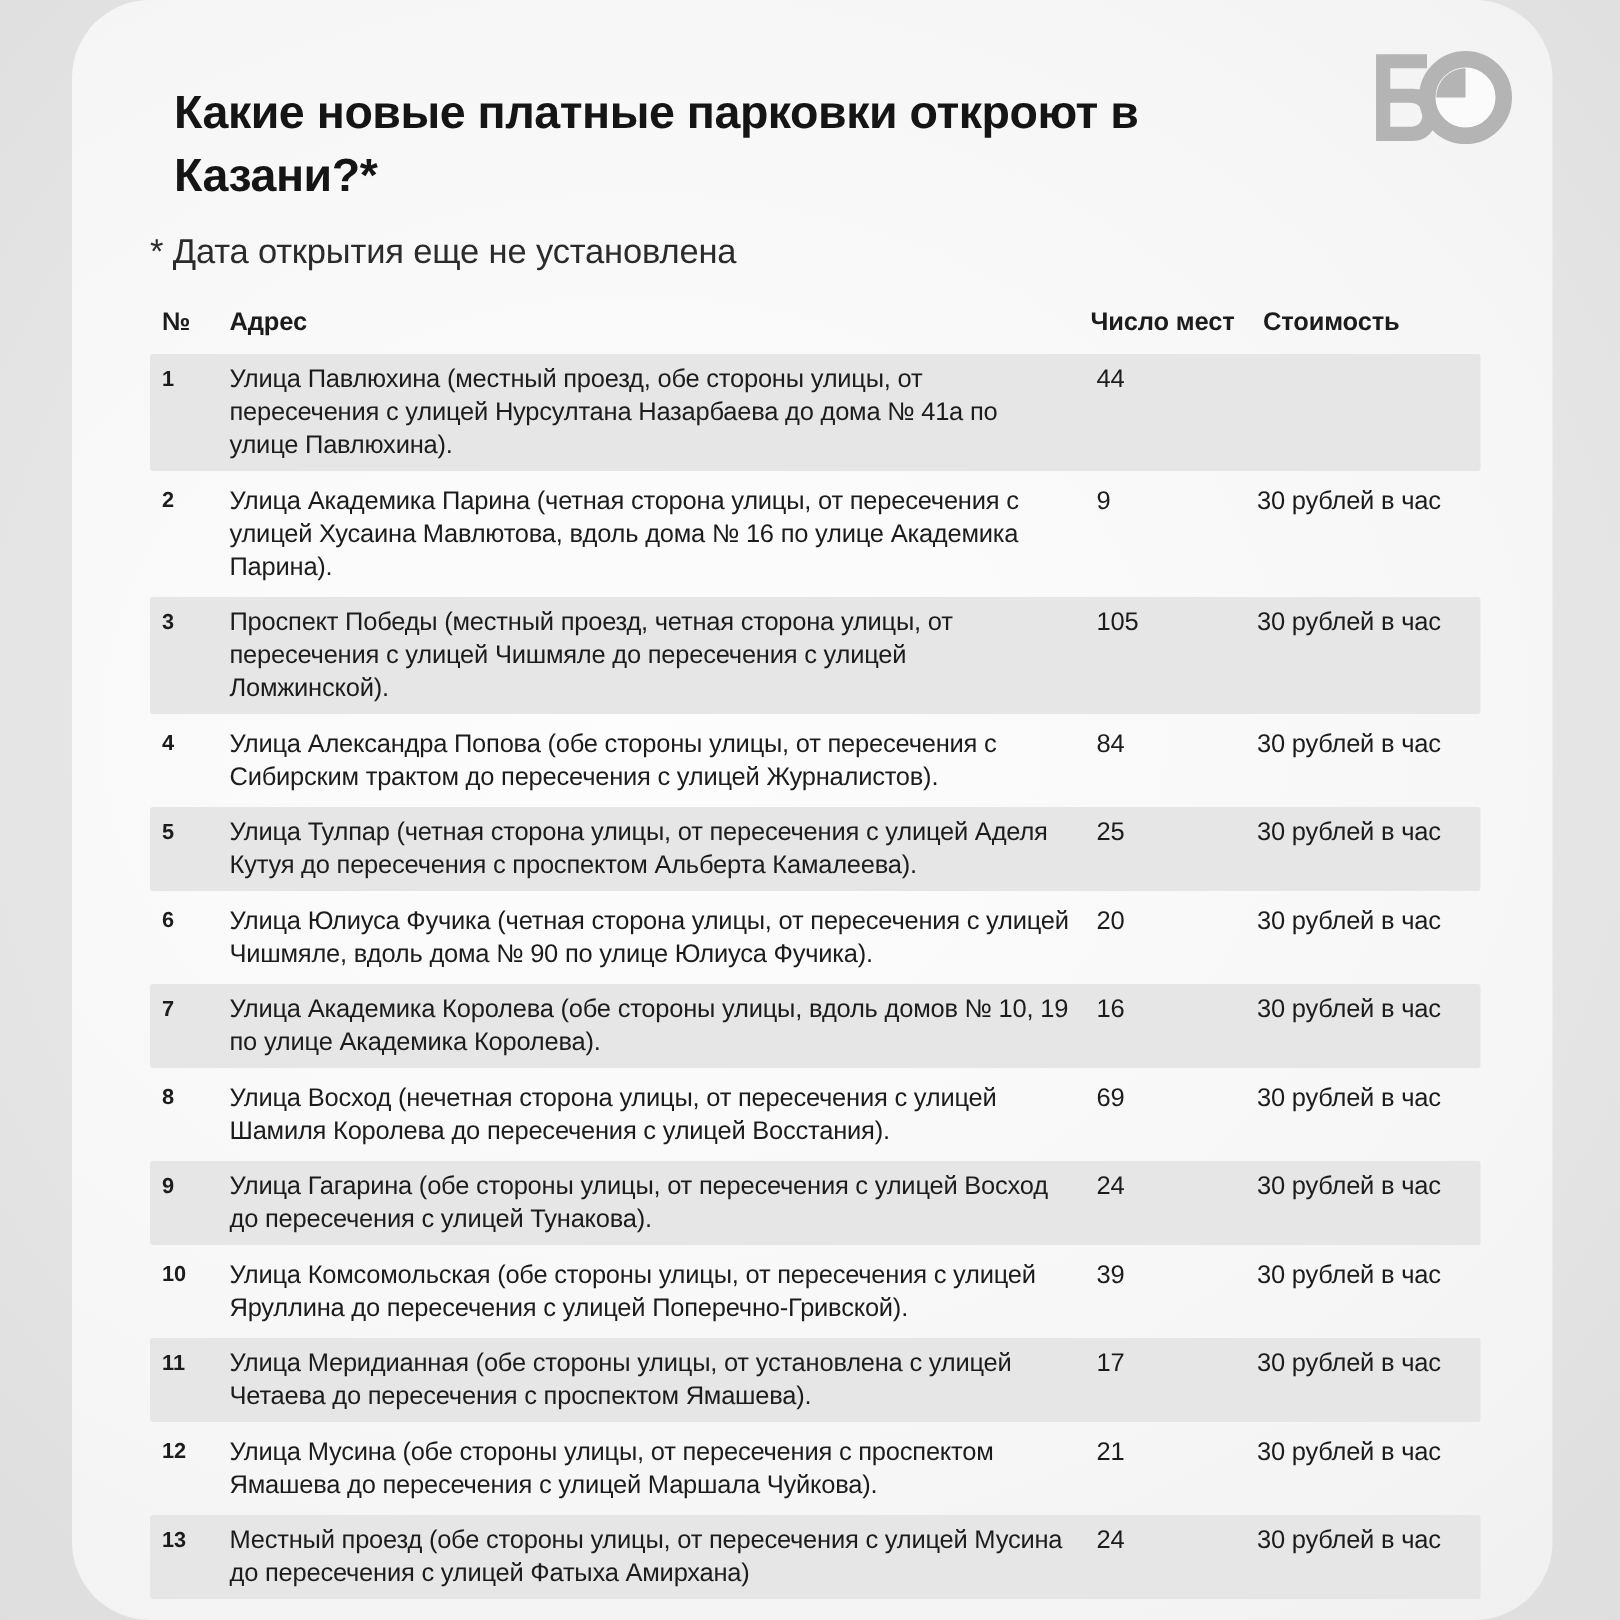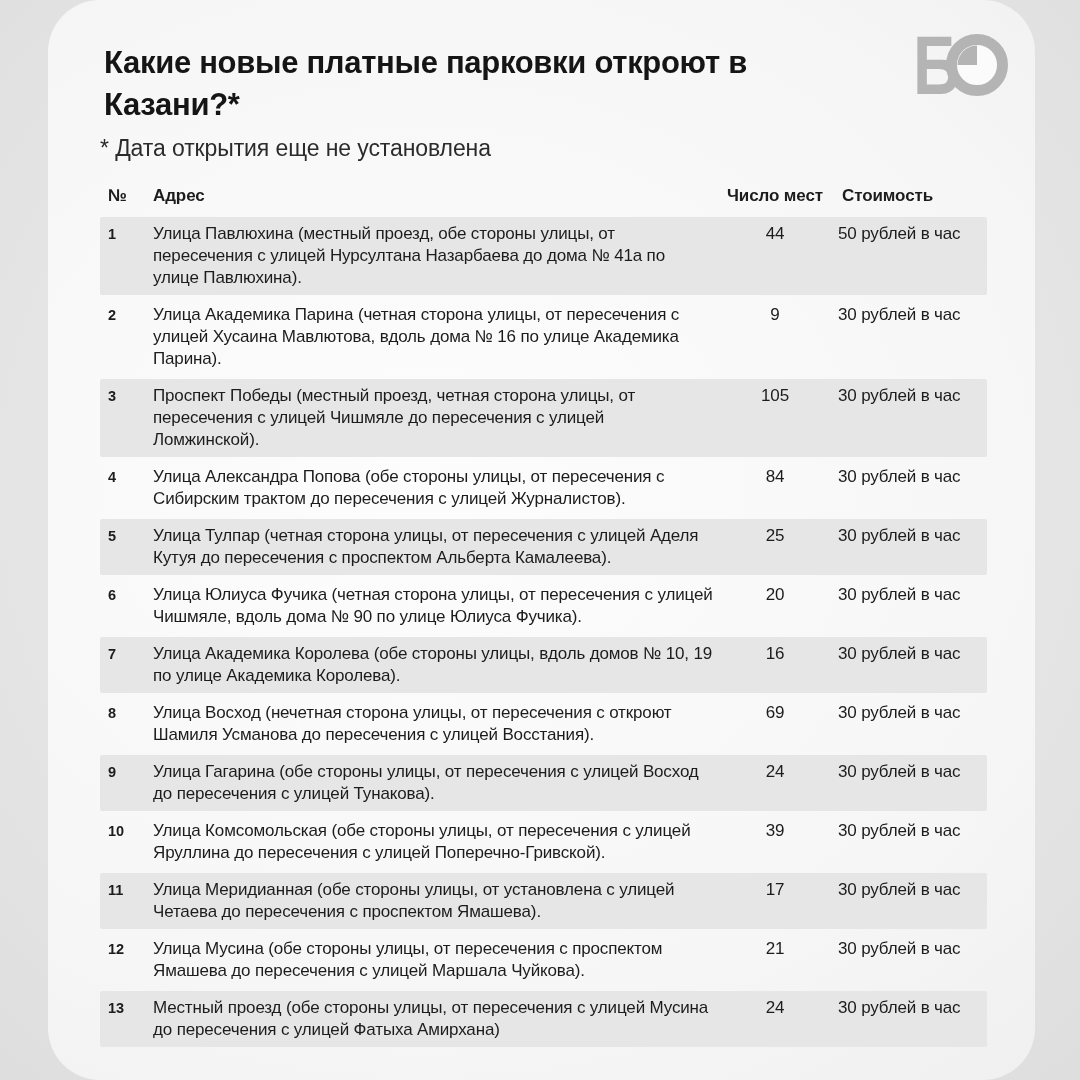--- a/index.html
+++ b/index.html
@@ -10,35 +10,35 @@
     color:#1c1c1c;
   }
   .card{
     position:absolute;left:48px;top:0;width:987px;height:1080px;
     border-radius:52px;box-sizing:border-box;
     background:radial-gradient(ellipse 120% 90% at 38% 45%, #fdfdfd 0%, #f6f6f6 55%, #ebebeb 100%);
     padding:38px 48px 0 52px;overflow:hidden;
   }
   .logo{position:absolute;top:33px;right:26px;width:96px;height:64px}
   h1{
-    margin:4px;max-width:770px;
+    margin:16px;max-width:770px;
     font-size:31px;line-height:42px;font-weight:700;letter-spacing:-0.3px;color:#151515;
   }
   .footnote{margin-top:9px;font-size:23px;color:#2b2b2b;letter-spacing:-0.1px}
   .thead,.trow{display:grid;grid-template-columns:53px 578px 88px 1fr}
   .thead{margin-top:24px;padding-bottom:11px;font-weight:700;font-size:17px;letter-spacing:-0.1px}
   .thead .h-num{padding-left:8px}
   .thead .h-spots{justify-self:center;white-space:nowrap}
   .thead .h-price{padding-left:23px;white-space:nowrap}
   .tbody{display:flex;flex-direction:column;gap:3px}
   .trow{padding:6px 0;border-radius:2px}
   .trow:nth-child(odd){background:#e6e6e6}
   .cell-num{font-weight:700;font-size:14.5px;padding-left:8px;padding-top:3px}
   .cell-addr{font-size:17px;line-height:22px;padding-right:18px;letter-spacing:-0.15px}
-  .cell-spots{font-size:17px;line-height:22px;text-align:center;letter-spacing:-0.1px}
+  .cell-spots{font-size:17px;line-height:22px;letter-spacing:-0.1px}
   .cell-price{font-size:17px;line-height:22px;padding-left:19px;white-space:nowrap;letter-spacing:-0.15px}
 </style>
 </head>
 <body>
 
 <div class="card">
 
   <div class="logo">
     <svg width="96" height="64" viewBox="0 0 96 64" aria-hidden="true">
       <g transform="scale(0.78,1)">
@@ -58,21 +58,20 @@
     <div class="h-addr">Адрес</div>
     <div class="h-spots">Число мест</div>
     <div class="h-price">Стоимость</div>
   </div>
 
   <div class="tbody">
   <div class="trow">
     <div class="cell-num">1</div>
     <div class="cell-addr">Улица Павлюхина (местный проезд, обе стороны улицы, от пересечения с улицей Нурсултана Назарбаева до дома № 41а по улице Павлюхина).</div>
     <div class="cell-spots">44</div>
-    <div class="cell-price">50 рублей в час</div>
   </div>
 
   <div class="trow">
     <div class="cell-num">2</div>
     <div class="cell-addr">Улица Академика Парина (четная сторона улицы, от пересечения с улицей Хусаина Мавлютова, вдоль дома № 16 по улице Академика Парина).</div>
     <div class="cell-spots">9</div>
     <div class="cell-price">30 рублей в час</div>
   </div>
 
   <div class="trow">
@@ -105,21 +104,21 @@
 
   <div class="trow">
     <div class="cell-num">7</div>
     <div class="cell-addr">Улица Академика Королева (обе стороны улицы, вдоль домов № 10, 19 по улице Академика Королева).</div>
     <div class="cell-spots">16</div>
     <div class="cell-price">30 рублей в час</div>
   </div>
 
   <div class="trow">
     <div class="cell-num">8</div>
-    <div class="cell-addr">Улица Восход (нечетная сторона улицы, от пересечения с откроют Шамиля Усманова до пересечения с улицей Восстания).</div>
+    <div class="cell-addr">Улица Восход (нечетная сторона улицы, от пересечения с улицей Шамиля Королева до пересечения с улицей Восстания).</div>
     <div class="cell-spots">69</div>
     <div class="cell-price">30 рублей в час</div>
   </div>
 
   <div class="trow">
     <div class="cell-num">9</div>
     <div class="cell-addr">Улица Гагарина (обе стороны улицы, от пересечения с улицей Восход до пересечения с улицей Тунакова).</div>
     <div class="cell-spots">24</div>
     <div class="cell-price">30 рублей в час</div>
   </div>

